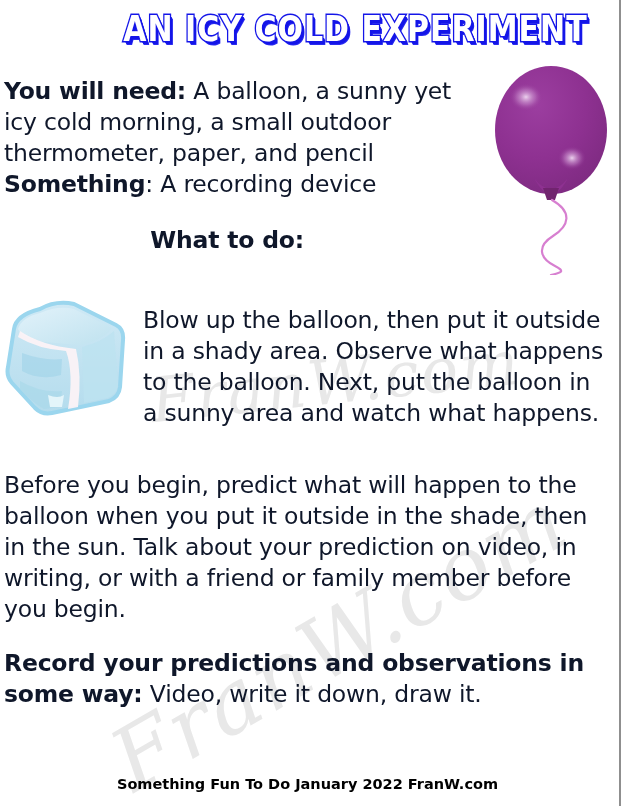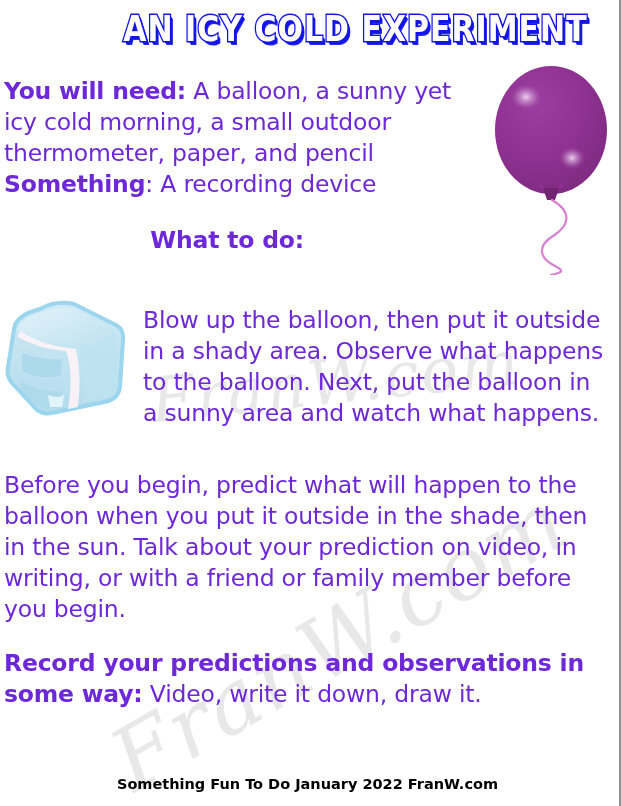--- a/index.html
+++ b/index.html
@@ -74,21 +74,21 @@
     text-transform: uppercase;
   }
 
   
   .body-text {
     position: absolute;
     z-index: 2;
     font-family: "DejaVu Sans", sans-serif;
     font-size: 23.5px;
     line-height: 31px;
-    color: #6d28d9;
+    color: #0f172a;
     letter-spacing: -0.2px;
   }
   .body-text b { font-weight: 700; }
 
   #need-block { left: 4px; top: 76px; width: 470px; }
   #whattodo-block { left: 4px; top: 225px; width: 300px; font-weight: 700; text-align: right; }
   #blow-block { left: 143px; top: 305px; width: 462px; }
   #predict-block { left: 4px; top: 470px; width: 600px; }
   #record-block { left: 4px; top: 648px; width: 600px; }
 

